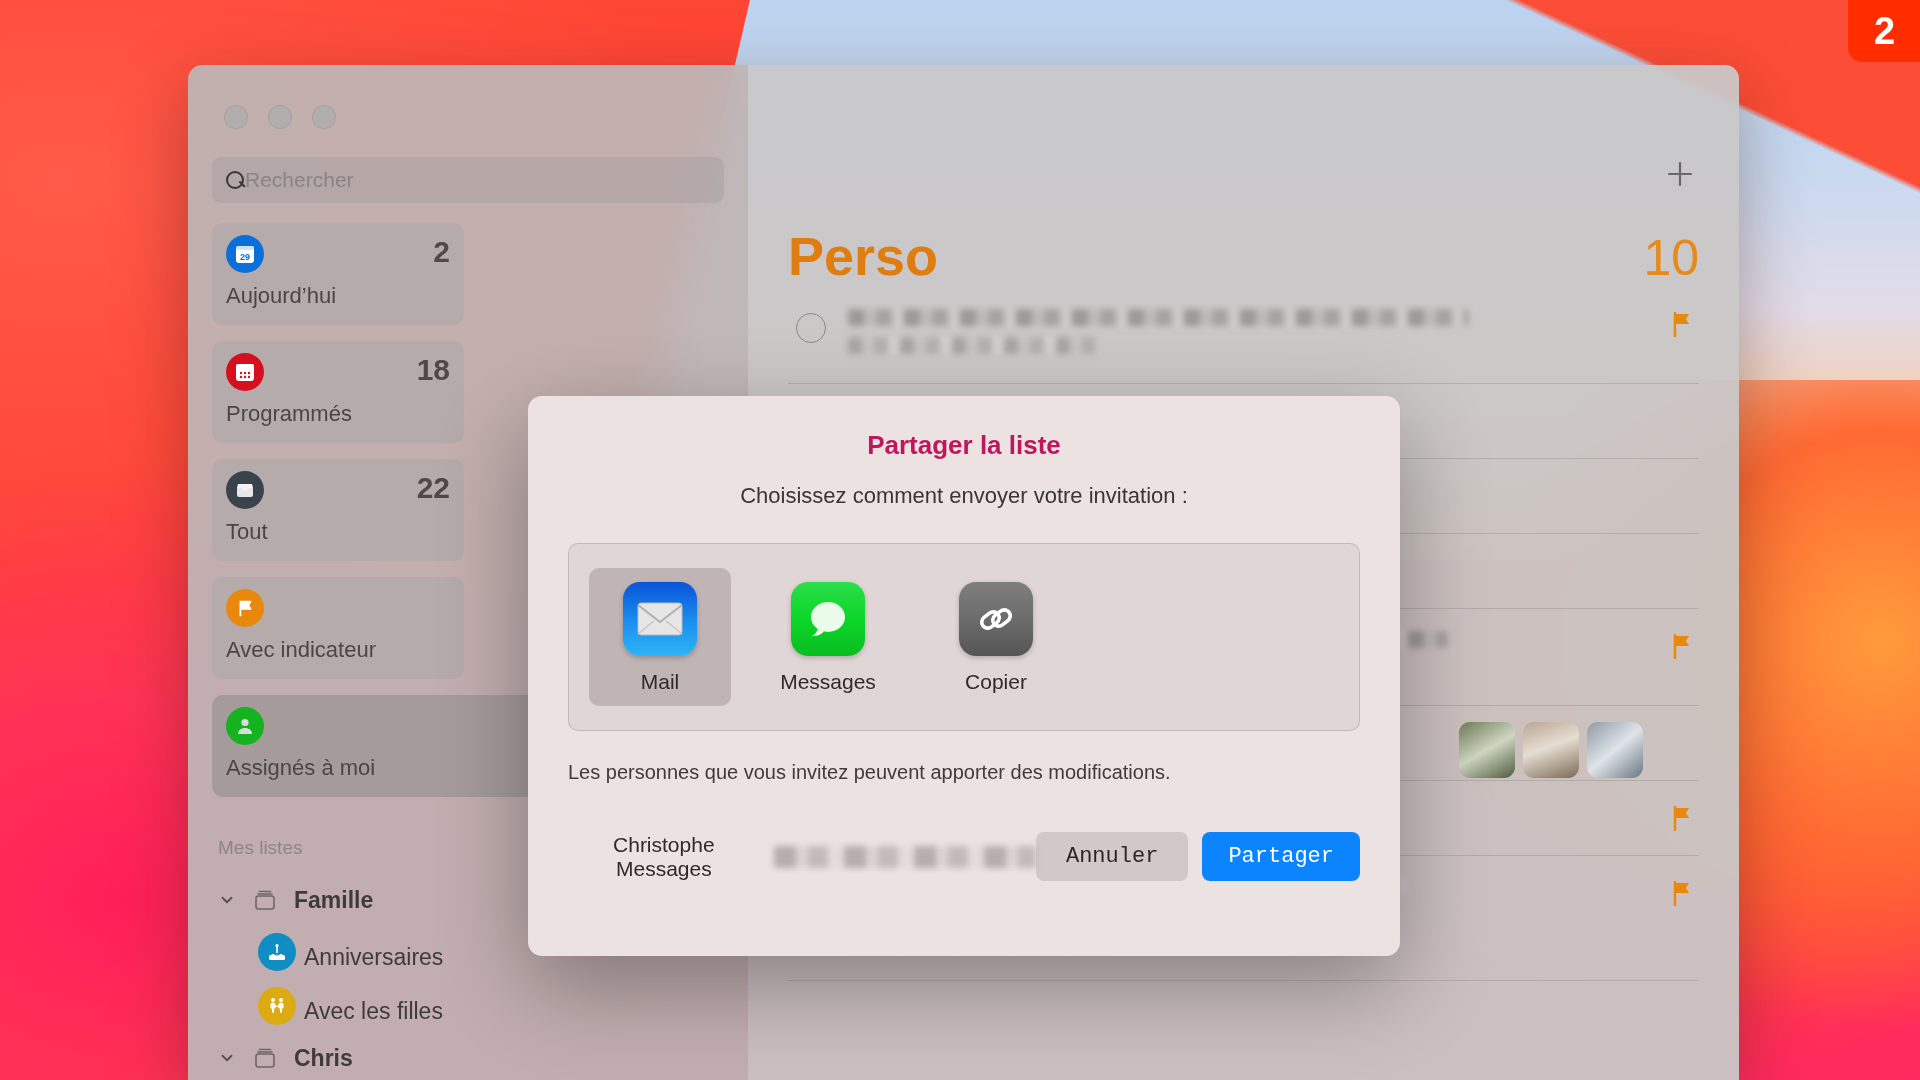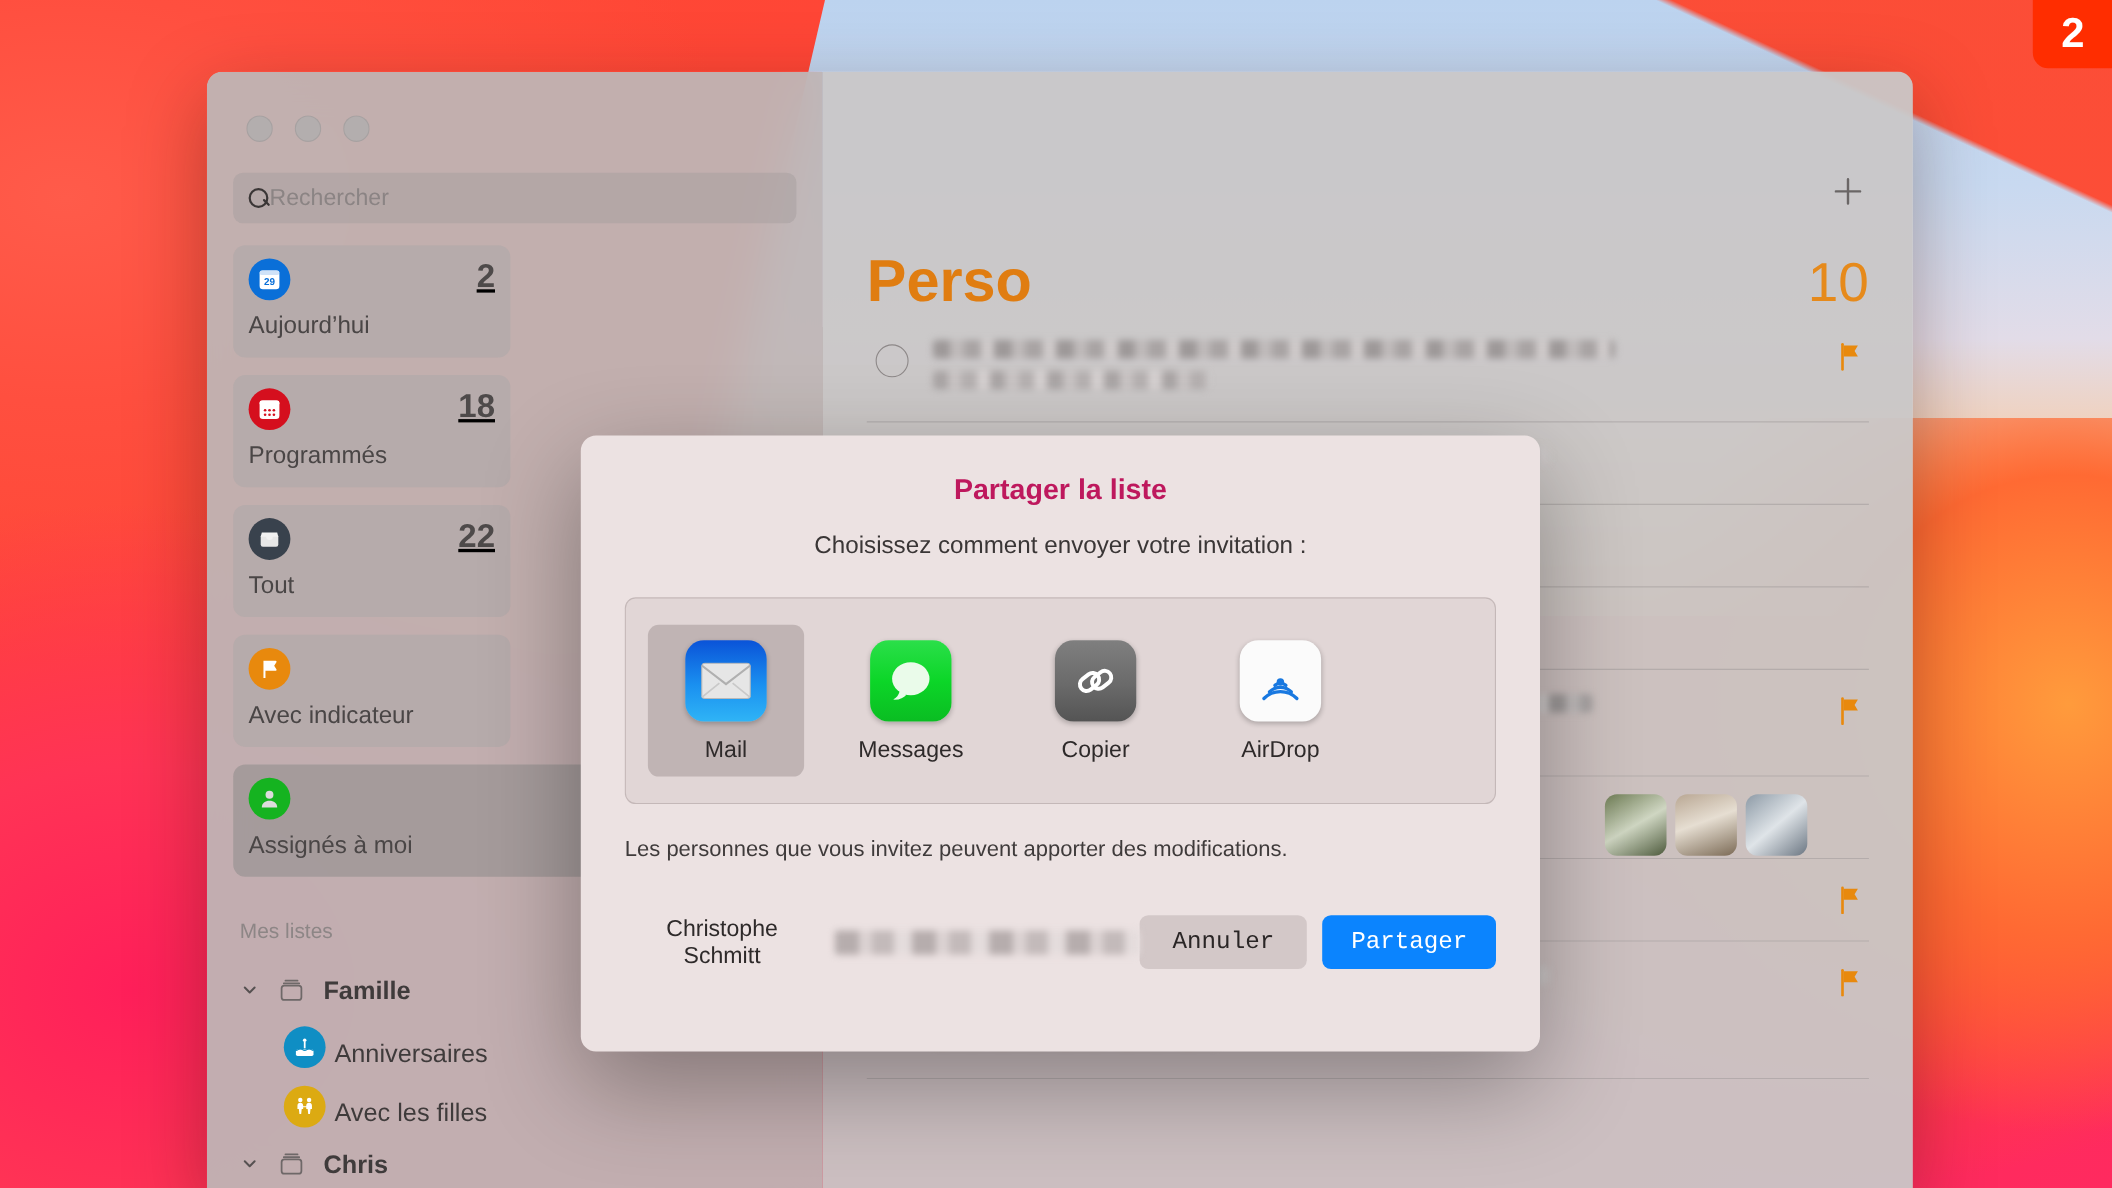--- a/index.html
+++ b/index.html
@@ -77,21 +77,21 @@
   .tiles { display: flex; flex-wrap: wrap; gap: 16px; margin-top: 20px; }
   .tile {
     width: 252px; height: 102px;
     background: rgba(178,170,170,0.75);
     border-radius: 11px;
     padding: 12px 14px 0 14px;
     position: relative;
   }
   .tile.sel { background: rgba(160,152,152,0.85); }
   .tile-wide { width: 100%; }
-  .tile-row { display:flex; align-items:flex-start; justify-content: space-between; text-decoration: underline; }
+  .tile-row { display:flex; align-items:flex-start; justify-content: space-between; }
   .t-icon { width: 38px; height: 38px; border-radius: 50%; display:flex;align-items:center;justify-content:center; flex:none;}
   .t-count { font-size: 30px; font-weight: 700; color: #4e4a4a; line-height: 1; margin-top: 2px; }
   .t-label { font-size: 22px; color: #4a4646; margin-top: 10px; }
 
   .section-head { font-size: 19px; color: #8d8686; margin: 40px 0 16px 6px; }
 
   .group-row { display:flex; align-items:center; gap: 14px; padding: 10px 6px; }
   .chev { width: 18px; height: 18px; flex:none; }
   .folder { width: 30px; height: 30px; flex:none; }
   .group-name { font-size: 23px; font-weight: 700; color: #3f3b3b; }
@@ -440,37 +440,24 @@
           <svg width="46" height="46" viewBox="0 0 46 46">
               <g fill="none" stroke="#fff" stroke-width="3.6" stroke-linecap="round">
                 <rect x="8" y="18" width="19" height="12" rx="6" transform="rotate(-38 17.5 24)"></rect>
                 <rect x="19" y="16" width="19" height="12" rx="6" transform="rotate(-38 28.5 22)"></rect>
               </g>
             </svg>
         </span>
         <span class="share-label">Copier</span>
       </div>
 
-      <div class="share-item">
-        <span class="share-ico" style="background:#fbfbfb">
-          <svg width="48" height="48" viewBox="0 0 48 48">
-              <g fill="none" stroke="#1878e0" stroke-width="3" stroke-linecap="round">
-                <path d="M14 34a14 14 0 0 1 20 0"></path>
-                <path d="M9 40a21 21 0 0 1 30 0"></path>
-                <path d="M19 28a7.5 7.5 0 0 1 10 0"></path>
-              </g>
-              <circle cx="24" cy="25" r="3.4" fill="#1878e0"></circle>
-            </svg>
-        </span>
-        <span class="share-label">AirDrop</span>
-      </div>
     </div>
 
     <div class="m-note">Les personnes que vous invitez peuvent apporter des modifications.</div>
 
     <div class="m-foot">
-      <span class="m-user">Christophe Schmitt</span>
+      <span class="m-user">Christophe Messages</span>
       <span class="m-userblur"></span>
       <button class="btn btn-cancel">Annuler</button>
       <button class="btn btn-share">Partager</button>
     </div>
   </div>
 </div>
 
 </body></html>

